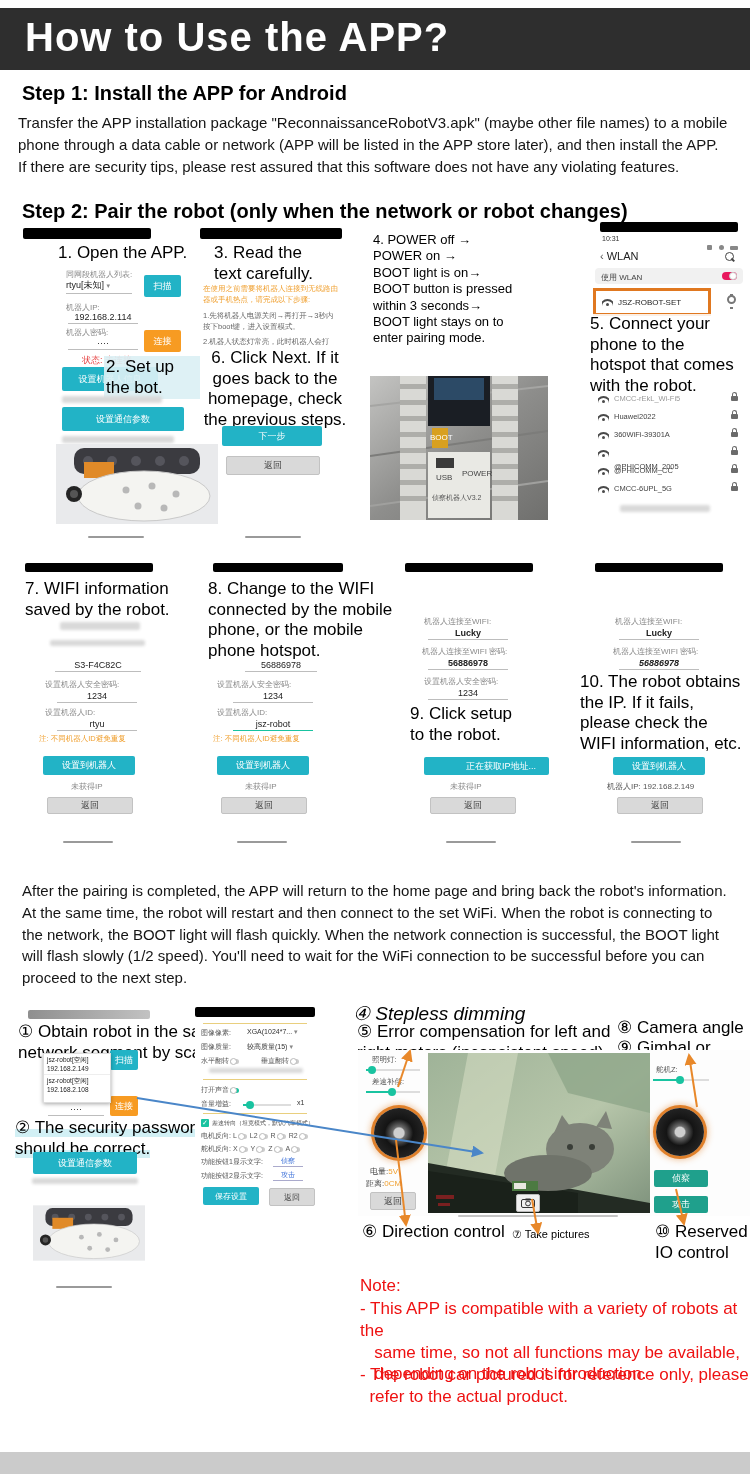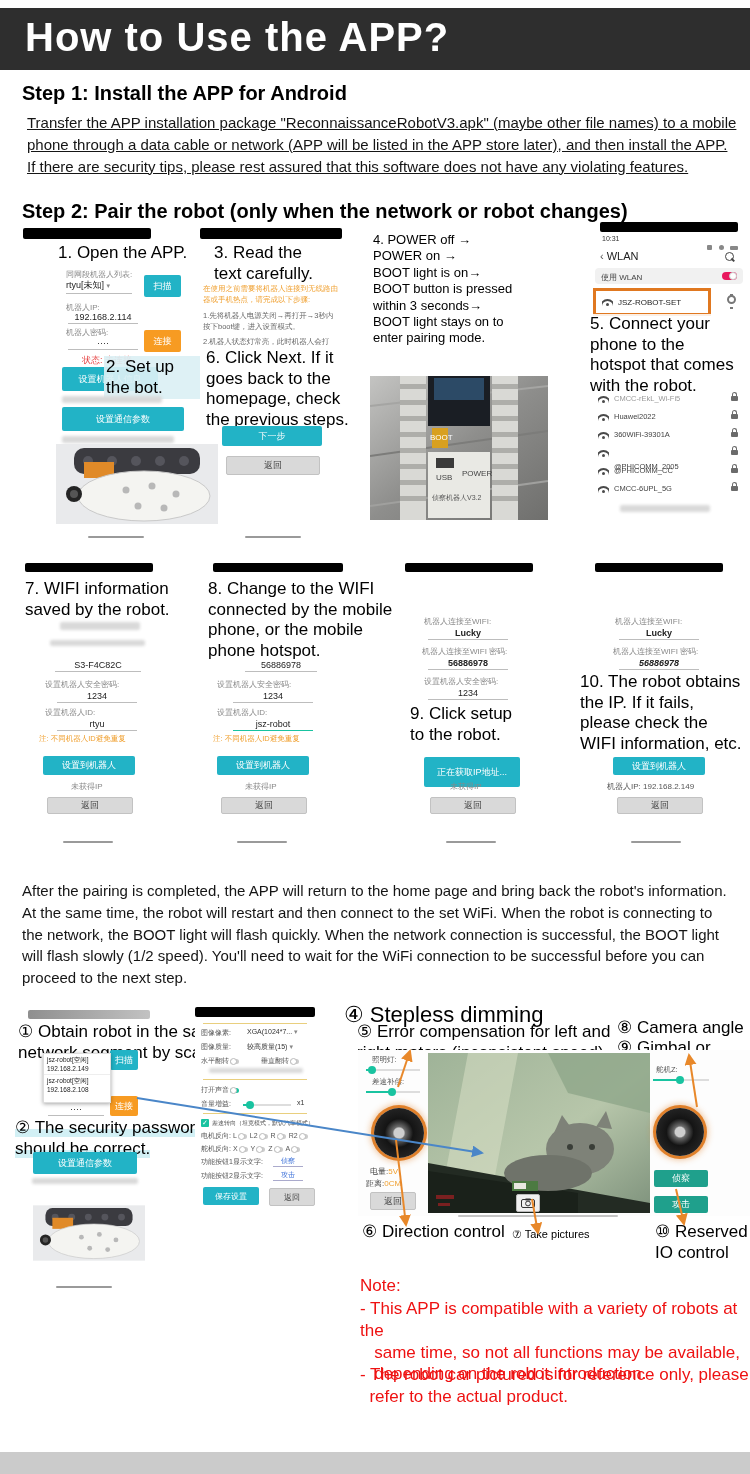--- a/index.html
+++ b/index.html
@@ -52,21 +52,21 @@
 </head>
 <body>
 
 <div class="page">
 
   <div class="banner">
     <div class="banner-title">How to Use the APP?</div>
   </div>
 
   <div class="h" style="left:22px;top:82px;">Step 1: Install the APP for Android</div>
-  <div class="body-t" style="left:27px;top:112px;width:712px;text-decoration:underline;">Transfer the APP installation package "ReconnaissanceRobotV3.apk" (maybe other file names) to a mobile phone through a data cable or network (APP will be listed in the APP store later), and then install the APP. If there are security tips, please rest assured that this software does not have any violating features.</div>
+  <div class="body-t" style="left:18px;top:112px;width:712px;">Transfer the APP installation package "ReconnaissanceRobotV3.apk" (maybe other file names) to a mobile phone through a data cable or network (APP will be listed in the APP store later), and then install the APP. If there are security tips, please rest assured that this software does not have any violating features.</div>
 
   <div class="h" style="left:22px;top:200px;">Step 2: Pair the robot (only when the network or robot changes)</div>
 
   <div class="abs" style="left:40px;top:228px;width:160px;height:296px;">
     <div class="notch" style="left:-17px;top:0;width:128px;height:11px;"></div>
     <div class="cap" style="left:18px;top:15px;font-size:17px;">1. Open the APP.</div>
     <div class="lbl" style="left:26px;top:41px;text-align:center;">同网段机器人列表:</div>
     <div class="uval" style="left:26px;top:51px;width:66px;text-align:left;"><span>rtyu[未知]</span> <span class="caret">▾</span></div>
     <div class="btn cyan" style="left:104px;top:47px;width:37px;height:22px;">扫描</div>
     <div class="lbl" style="left:26px;top:74px;">机器人IP:</div>
@@ -102,21 +102,21 @@
     <div class="homeline" style="left:48px;bottom:-14px;width:56px;"></div>
   </div>
 
   <div class="abs" style="left:200px;top:228px;width:146px;height:296px;">
     <div class="notch" style="left:0;top:0;width:142px;height:11px;"></div>
     <div class="cap pre" style="left:14px;top:15px;font-size:17px;">3. Read the
 text carefully.</div>
     <div class="abs orangenote" style="left:3px;top:55px;width:136px;font-size:7.5px;line-height:1.5;">在使用之前需要将机器人连接到无线路由器或手机热点，请完成以下步骤:</div>
     <div class="smallcn" style="left:3px;top:82px;width:136px;">1.先将机器人电源关闭→再打开→3秒内按下boot键，进入设置模式。</div>
     <div class="smallcn" style="left:3px;top:108px;width:136px;">2.机器人状态灯常亮，此时机器人会打</div>
-    <div class="cap pre capbg" style="left:6px;top:120px;font-size:17px;width:150px;">6. Click Next. If it
+    <div class="cap pre capbg" style="left:0px;top:120px;font-size:17px;width:150px;text-align:center;">6. Click Next. If it
 goes back to the
 homepage, check
 the previous steps.</div>
     <div class="btn cyan" style="left:22px;top:198px;width:100px;height:20px;">下一步</div>
     <div class="btn grayb" style="left:26px;top:228px;width:92px;height:17px;">返回</div>
     <div class="homeline" style="left:45px;bottom:-14px;width:56px;"></div>
   </div>
 
   <div class="abs" style="left:370px;top:228px;width:186px;height:292px;">
     <div class="cap pre" style="left:3px;top:4px;font-size:13px;line-height:1.26;">4. POWER off →
@@ -269,21 +269,21 @@
   <div class="abs" style="left:400px;top:560px;width:140px;height:285px;">
     <div class="notch" style="left:5px;top:3px;width:128px;height:9px;"></div>
     <div class="lbl" style="left:24px;top:56px;">机器人连接至WIFI:</div>
     <div class="uval" style="left:28px;top:68px;width:80px;font-weight:bold;">Lucky</div>
     <div class="lbl" style="left:22px;top:86px;">机器人连接至WIFI 密码:</div>
     <div class="uval" style="left:28px;top:98px;width:80px;font-weight:bold;">56886978</div>
     <div class="lbl" style="left:24px;top:116px;">设置机器人安全密码:</div>
     <div class="uval" style="left:28px;top:128px;width:80px;">1234</div>
     <div class="cap pre capbg" style="left:10px;top:144px;font-size:17px;">9. Click setup
 to the robot.</div>
-    <div class="btn cyan" style="left:24px;top:197px;width:96px;height:30px;">正在获取IP地址...</div>
+    <div class="btn cyan" style="left:24px;top:197px;width:96px;height:18px;padding-left:29px;">正在获取IP地址...</div>
     <div class="abs" style="left:50px;top:221px;font-size:8px;color:#888;">未获得IP</div>
     <div class="btn grayb" style="left:30px;top:237px;width:84px;height:15px;">返回</div>
     <div class="homeline" style="left:46px;bottom:2px;width:50px;"></div>
   </div>
 
   <div class="abs" style="left:575px;top:560px;width:150px;height:285px;">
     <div class="notch" style="left:20px;top:3px;width:128px;height:9px;"></div>
     <div class="lbl" style="left:40px;top:56px;">机器人连接至WIFI:</div>
     <div class="uval" style="left:44px;top:68px;width:80px;font-weight:bold;">Lucky</div>
     <div class="lbl" style="left:38px;top:86px;">机器人连接至WIFI 密码:</div>
@@ -364,21 +364,21 @@
     <div class="selrow abs" style="left:6px;top:124px;"><span>电机反向:</span> <span>L</span><span class="tinytog"></span><span>L2</span><span class="tinytog"></span><span>R</span><span class="tinytog"></span><span>R2</span><span class="tinytog"></span></div>
     <div class="selrow abs" style="left:6px;top:137px;"><span>舵机反向:</span> <span>X</span><span class="tinytog"></span><span>Y</span><span class="tinytog"></span><span>Z</span><span class="tinytog"></span><span>A</span><span class="tinytog"></span></div>
     <div class="selrow abs" style="left:6px;top:150px;">功能按钮1显示文字:</div>
     <div class="abs" style="left:78px;top:149px;font-size:7px;color:#3a6fd8;border-bottom:1px solid #aac;width:30px;text-align:center;">侦察</div>
     <div class="selrow abs" style="left:6px;top:164px;">功能按钮2显示文字:</div>
     <div class="abs" style="left:78px;top:163px;font-size:7px;color:#3a6fd8;border-bottom:1px solid #aac;width:30px;text-align:center;">攻击</div>
     <div class="btn cyan" style="left:8px;top:180px;width:56px;height:18px;font-size:8px;">保存设置</div>
     <div class="btn grayb" style="left:74px;top:181px;width:44px;height:16px;font-size:8px;">返回</div>
   </div>
 
-  <div class="cap" style="left:344px;top:1002px;font-size:22px;">④ Stepless dimming</div>
+  <div class="cap" style="left:353px;top:1002px;font-size:19px;font-style:italic;">④ Stepless dimming</div>
   <div class="cap pre" style="left:357px;top:1022px;font-size:17px;">⑤ Error compensation for left and
 right motors (inconsistent speed)</div>
   <div class="cap" style="left:617px;top:1018px;font-size:17px;">⑧ Camera angle</div>
   <div class="cap" style="left:617px;top:1038px;font-size:17px;">⑨ Gimbal or others</div>
 
   <div class="abs" style="left:358px;top:1050px;width:392px;height:166px;background:#fdfdfd;">
     <div class="abs" style="left:14px;top:5px;font-size:7.5px;color:#555;">照明灯:</div>
     <div class="slider" style="left:8px;top:19px;width:54px;background:#ddd;">
         <span class="fill" style="width:5px;"></span>
         <span class="thumb" style="left:2px;"></span>

